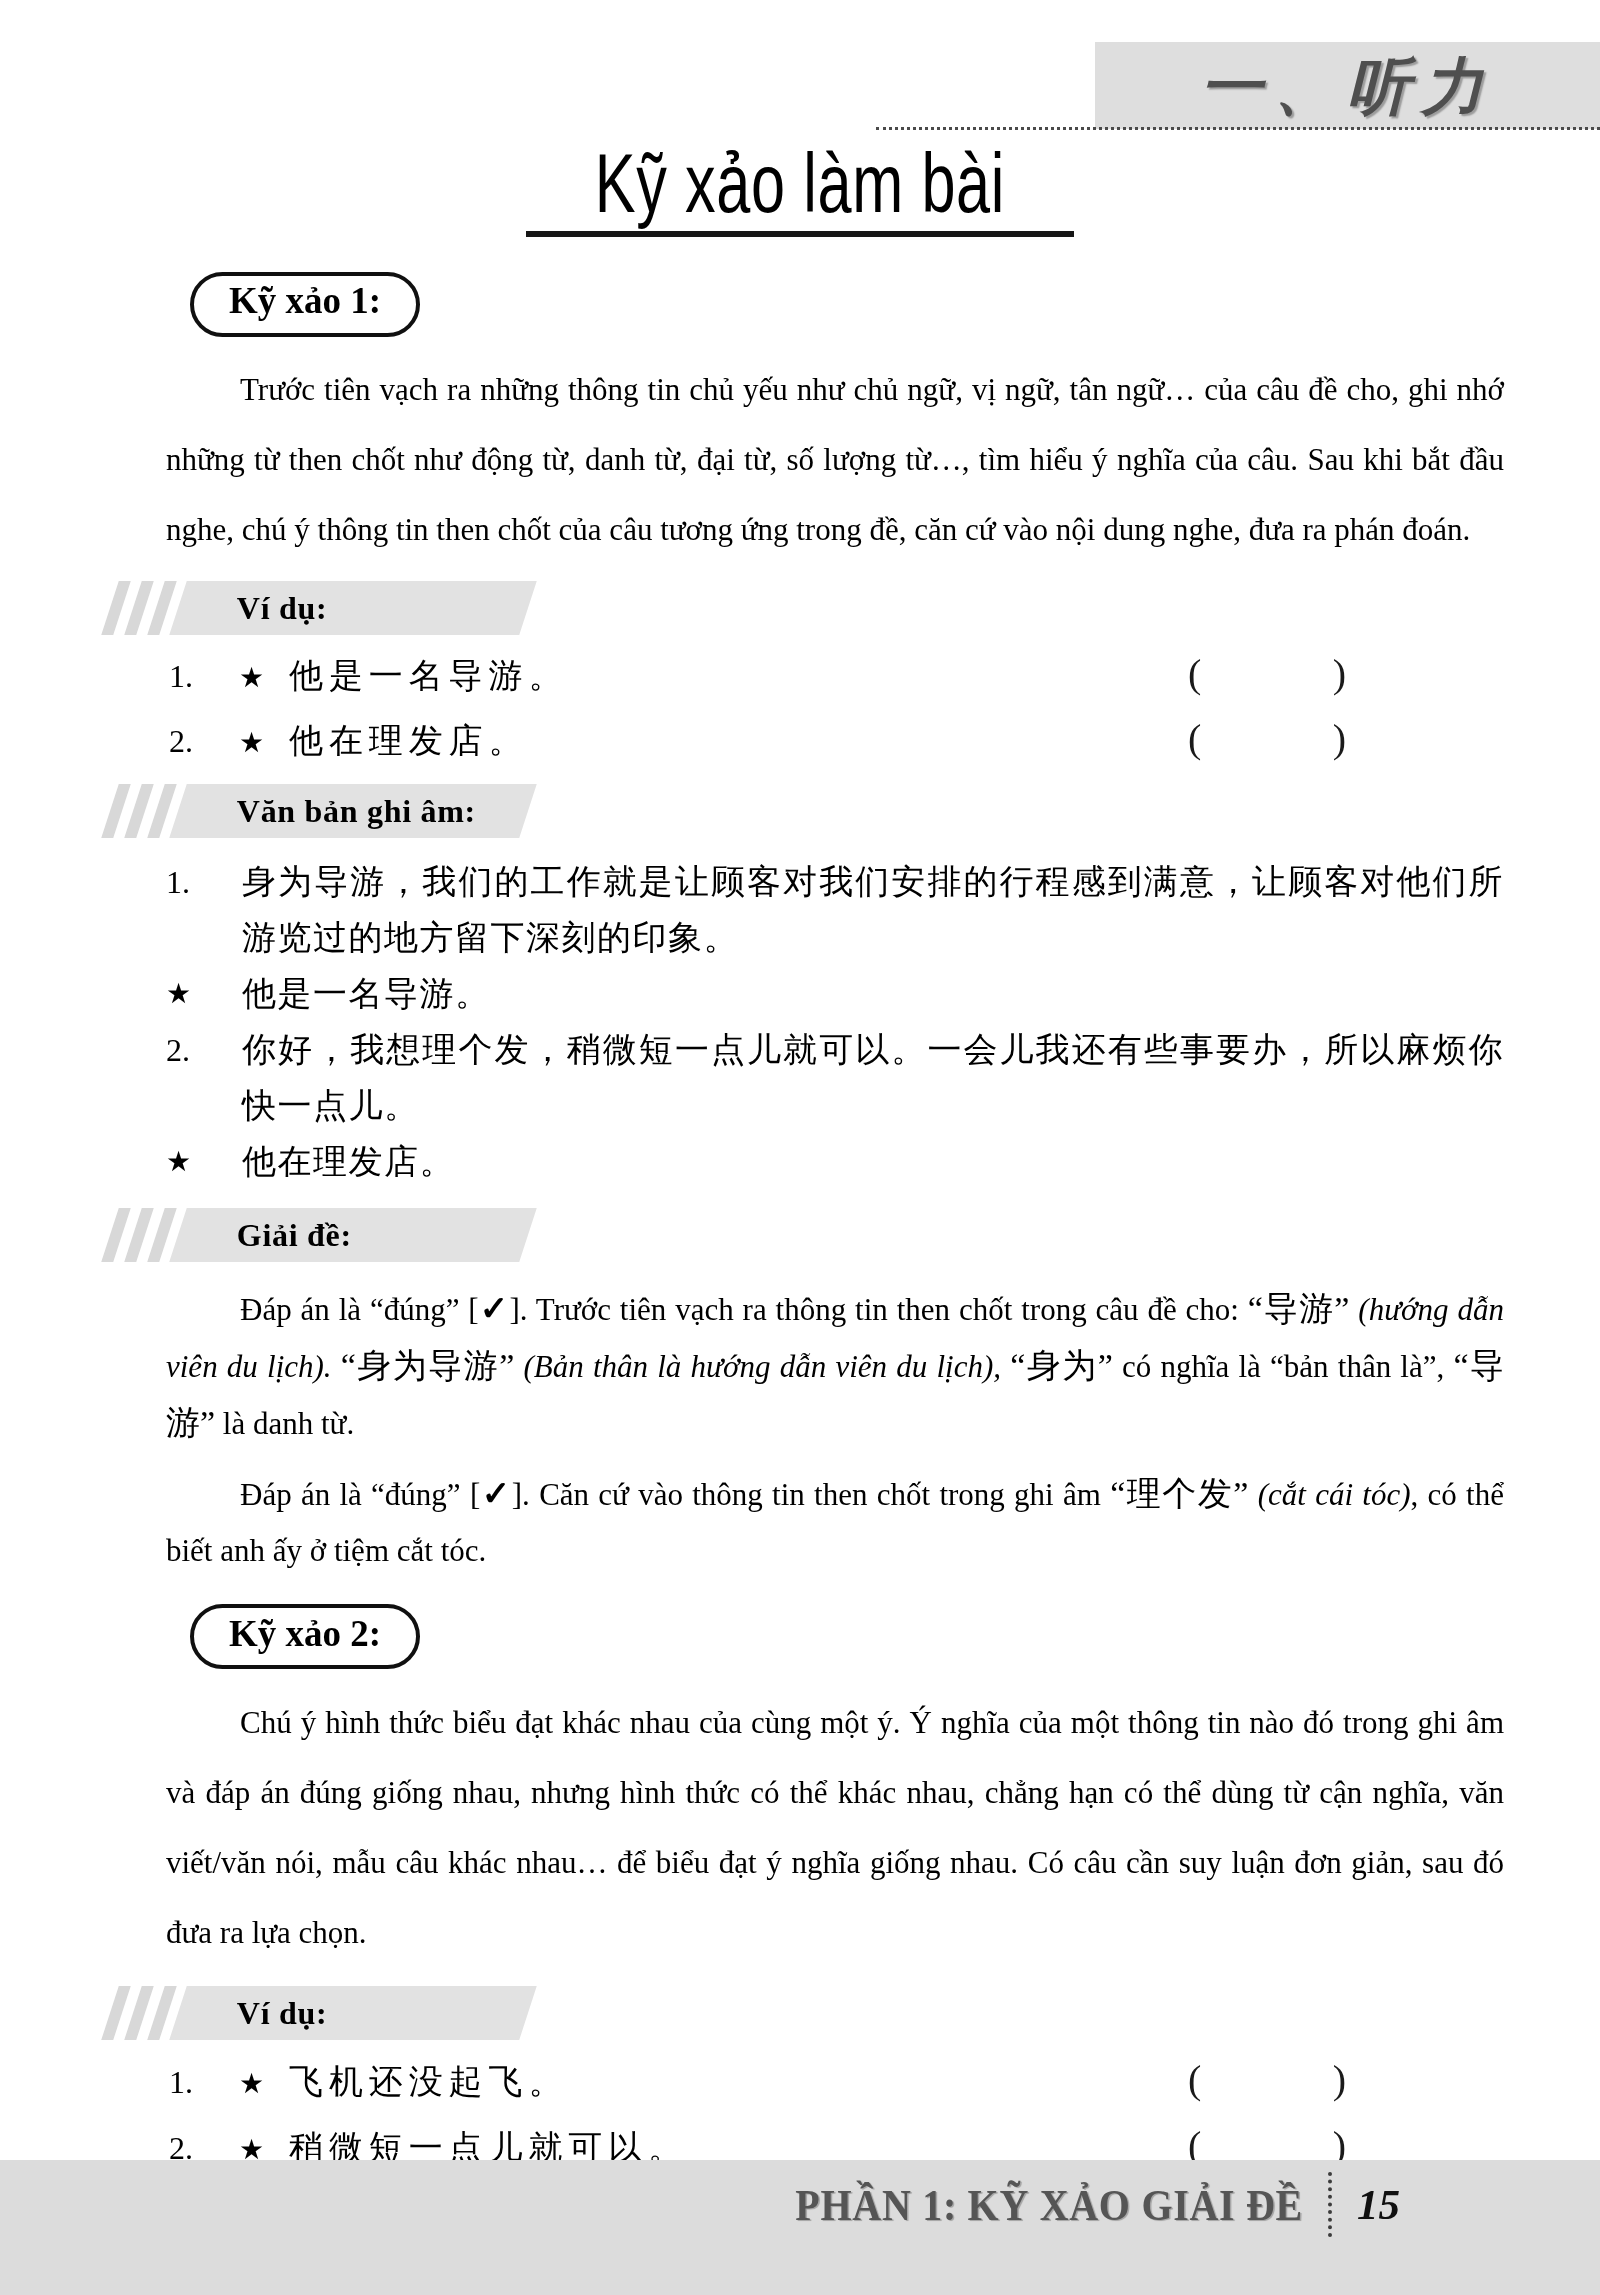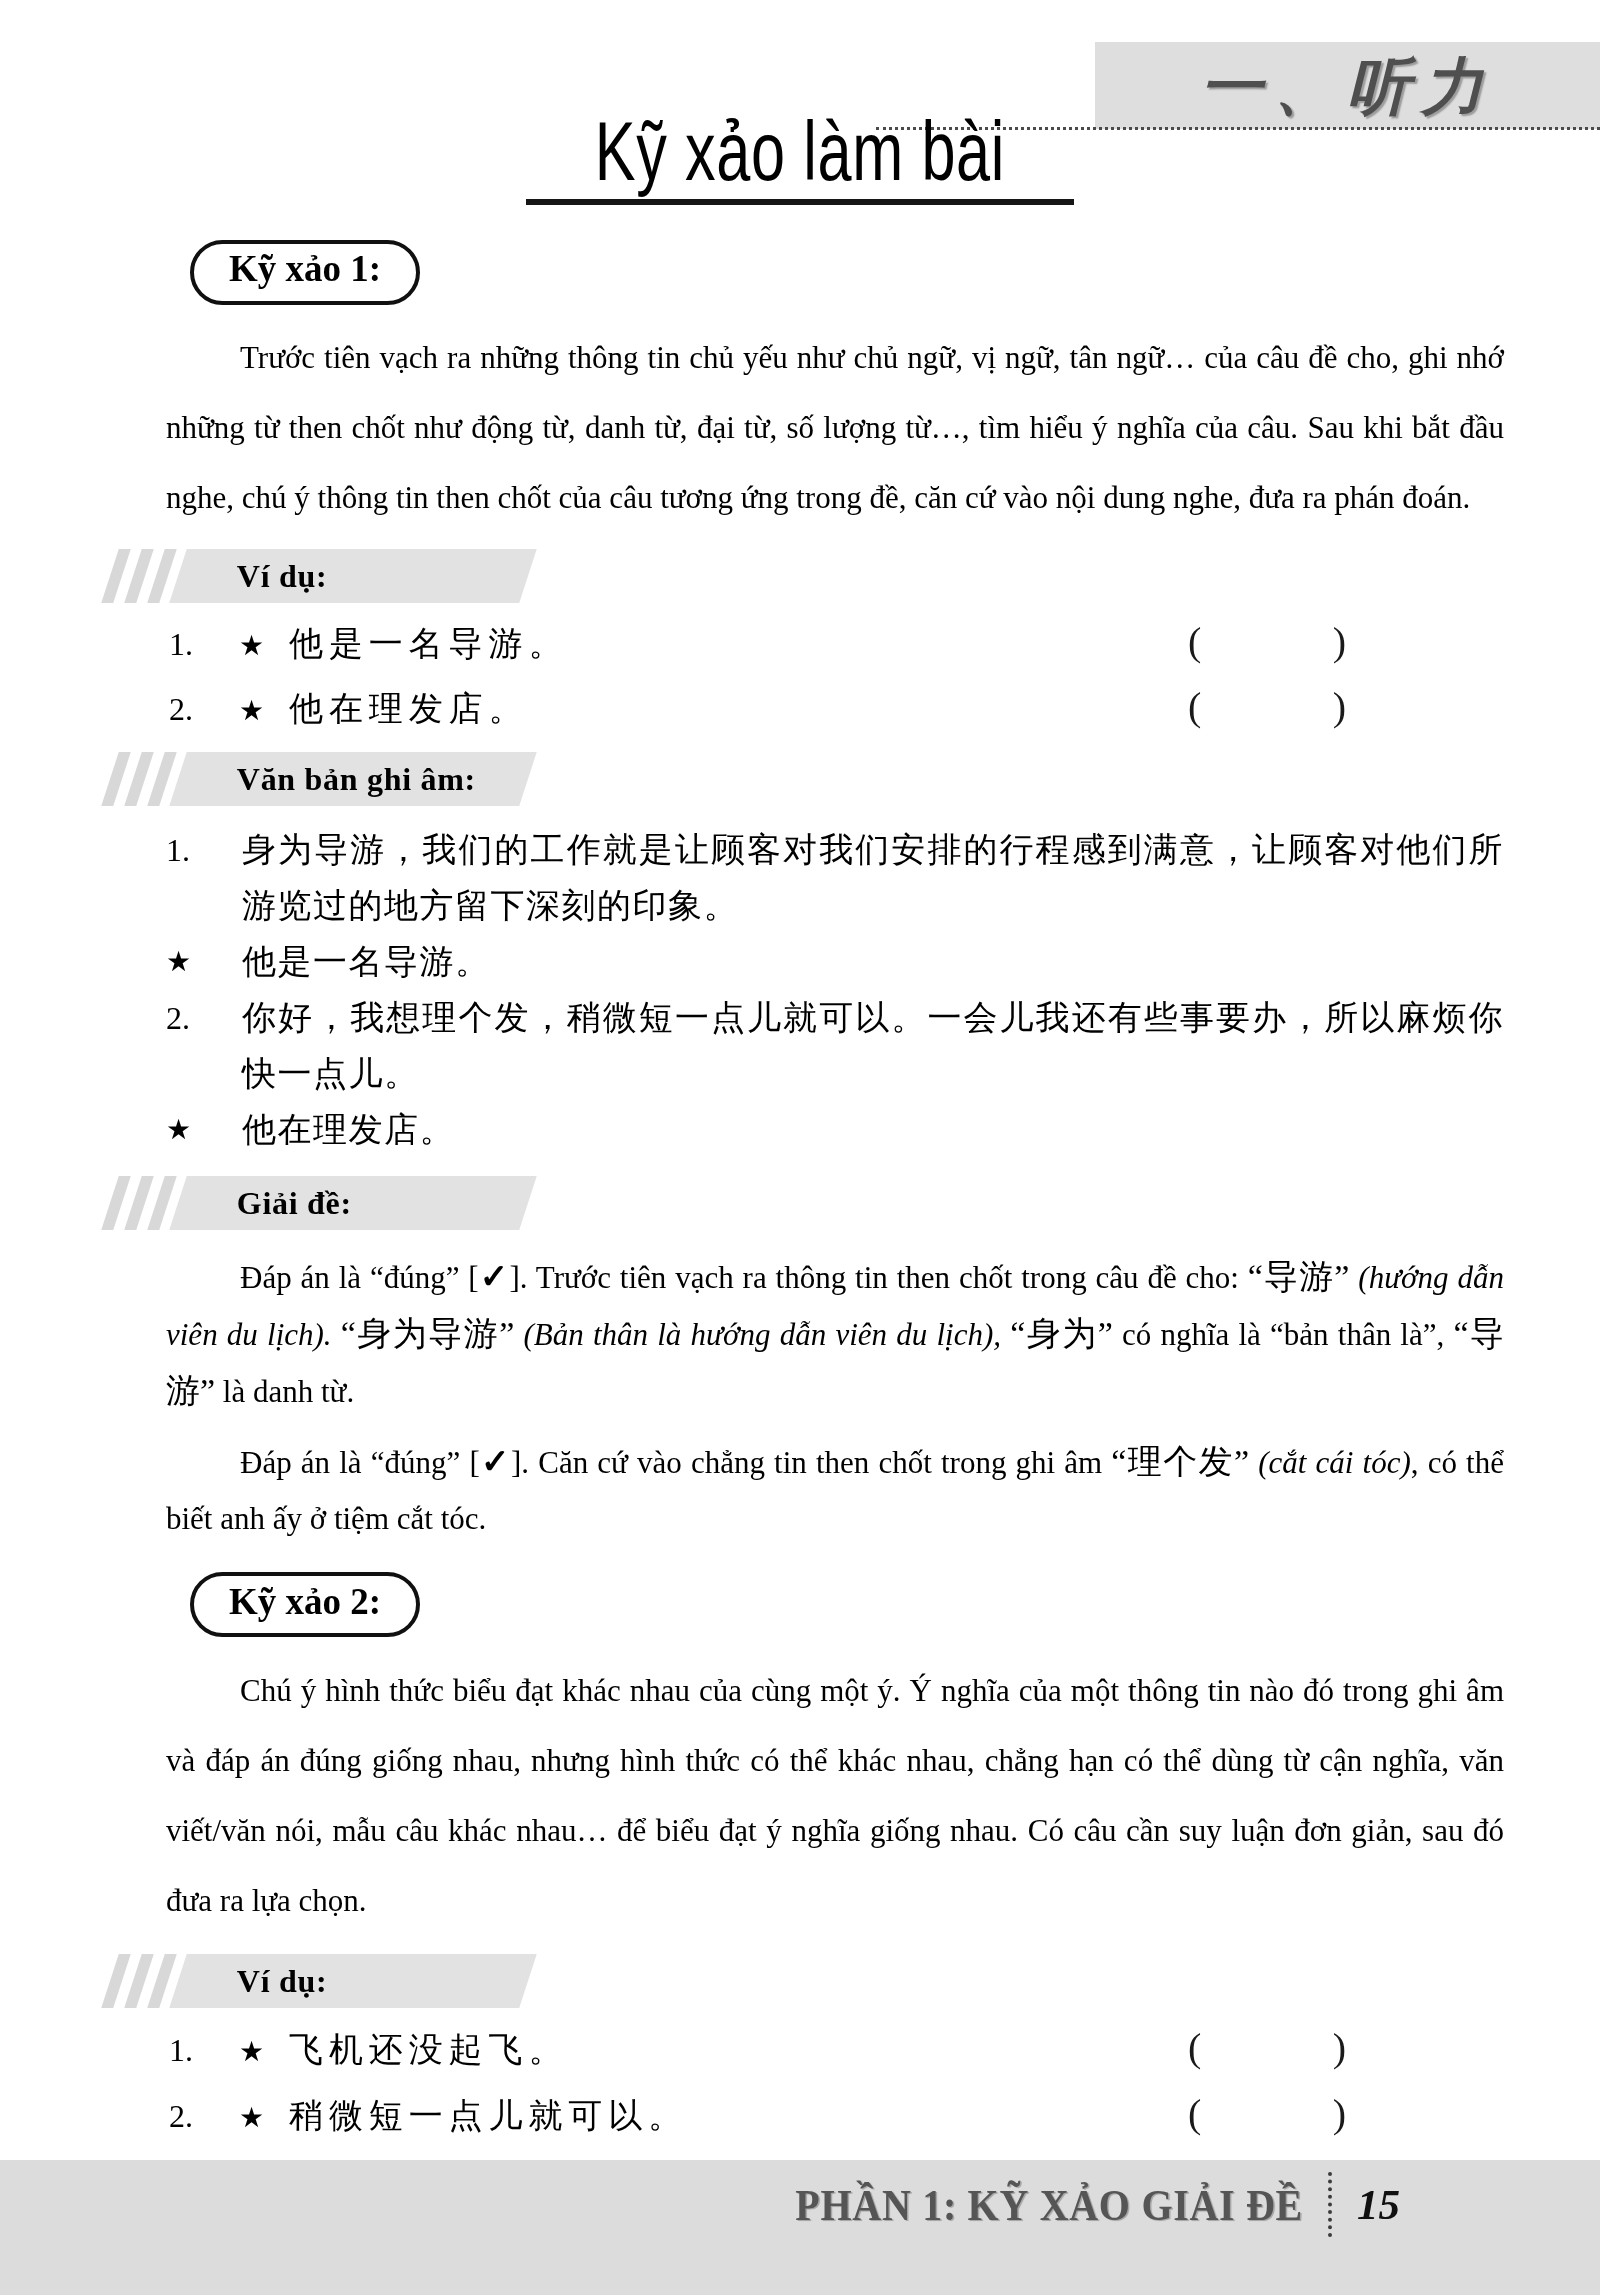--- a/index.html
+++ b/index.html
@@ -15,21 +15,21 @@
     background:#dedede; display:flex; align-items:flex-end; justify-content:center;
   }
   .header-title {
     font-family:"DejaVu Serif",serif; font-size:62px; font-weight:bold; font-style:italic;
     color:#4f4f4f; letter-spacing:11.8px; text-shadow:2.2px 2.2px 1.5px rgba(0,0,0,0.30);
     white-space:nowrap;
   }
   .header-rule { position:absolute; top:127px; left:876px; right:0; border-top:3.7px dotted #4a4a4a; }
 
   
-  .content { position:relative; padding-top:109px; }
+  .content { position:relative; padding-top:109px;margin-top:32px; }
 
   .doc-title {
     width:fit-content; margin:0 auto; font-family:"Liberation Sans","DejaVu Sans",sans-serif;
     font-weight:400; font-size:68px; letter-spacing:0.7px; line-height:1.0;
     transform:scale(0.9,1.22); transform-origin:center top; white-space:nowrap;
   }
   .title-rule { width:548px; height:5.9px; background:#161616; margin:22px auto 0; }
 
   .badge {
     display:inline-block; margin-left:190px; border:4.4px solid #101010; border-radius:52px;
@@ -161,21 +161,21 @@
       <span class="stripe s1"></span>
       <span class="stripe s2"></span>
       <span class="stripe s3"></span>
       <div class="tag-box">
         <span class="tag-label">Giải đề:</span>
       </div>
     </div>
 
     <p class="para sol mt26"><span>Đáp án là “đúng” [</span><span class="check">✓</span><span>]. Trước tiên vạch ra thông tin then chốt trong câu đề cho: </span><span class="zh">“导游”</span><span class="vi-it"> (hướng dẫn viên du lịch). </span><span class="zh">“身为导游”</span><span class="vi-it"> (Bản thân là hướng dẫn viên du lịch), </span><span class="zh">“身为”</span><span> có nghĩa là “bản thân là”, </span><span class="zh">“导游”</span><span> là danh từ.</span></p>
 
-    <p class="para sol mt20"><span>Đáp án là “đúng” [</span><span class="check">✓</span><span>]. Căn cứ vào chẳng tin then chốt trong ghi âm </span><span class="zh">“理个发”</span><span class="vi-it"> (cắt cái tóc)</span><span>, có thể biết anh ấy ở tiệm cắt tóc.</span></p>
+    <p class="para sol mt20"><span>Đáp án là “đúng” [</span><span class="check">✓</span><span>]. Căn cứ vào thông tin then chốt trong ghi âm </span><span class="zh">“理个发”</span><span class="vi-it"> (cắt cái tóc)</span><span>, có thể biết anh ấy ở tiệm cắt tóc.</span></p>
 
     <div class="badge mt34">Kỹ xảo 2:</div>
     <p class="para mt26">Chú ý hình thức biểu đạt khác nhau của cùng một ý. Ý nghĩa của một thông tin nào đó trong ghi âm và đáp án đúng giống nhau, nhưng hình thức có thể khác nhau, chẳng hạn có thể dùng từ cận nghĩa, văn viết/văn nói, mẫu câu khác nhau… để biểu đạt ý nghĩa giống nhau. Có câu cần suy luận đơn giản, sau đó đưa ra lựa chọn.</p>
 
     <div class="tag mt24">
       <span class="stripe s1"></span>
       <span class="stripe s2"></span>
       <span class="stripe s3"></span>
       <div class="tag-box">
         <span class="tag-label">Ví dụ:</span>

